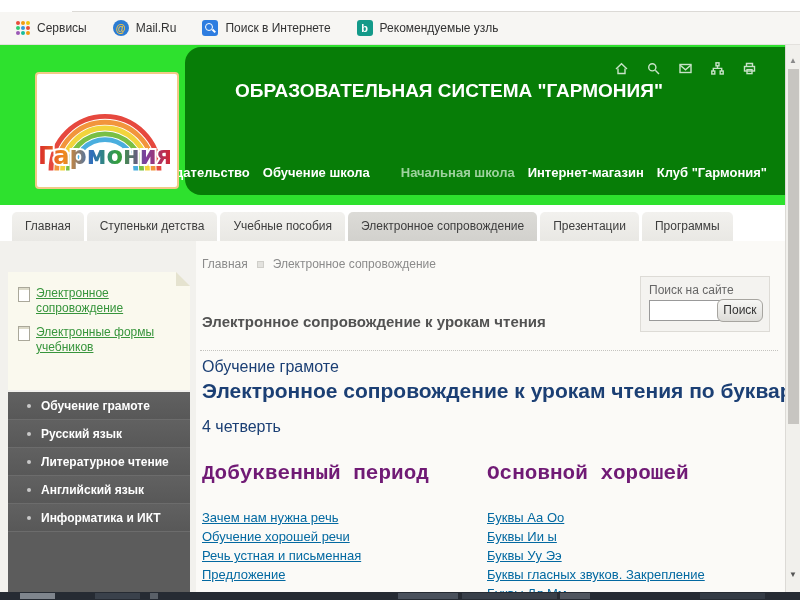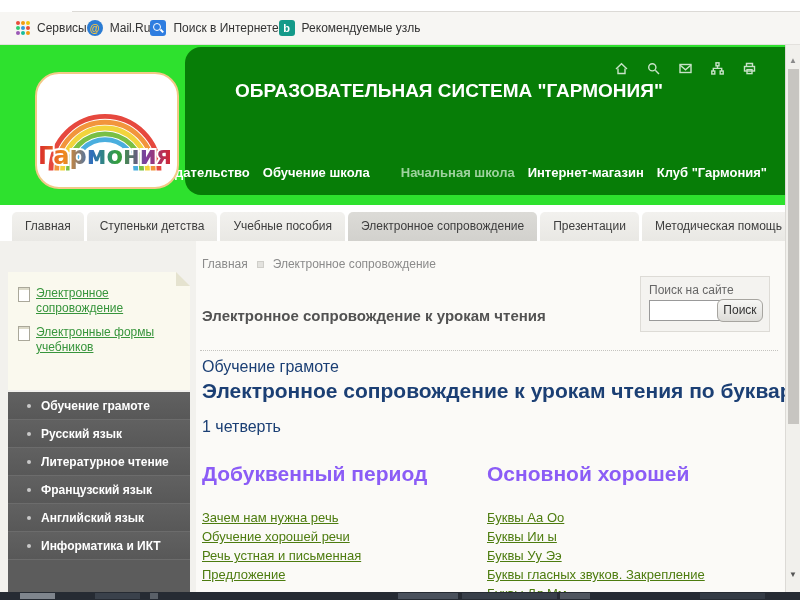--- a/index.html
+++ b/index.html
@@ -6,21 +6,21 @@
   .screen {
     position:relative; width:800px; height:600px; background:#fff; overflow:hidden;
     font-family:"Liberation Sans","DejaVu Sans",sans-serif;
     -webkit-font-smoothing:antialiased;
   }
   
   .tabstrip { position:absolute; top:0; left:0; width:800px; height:12px; background:#fff; }
   .tabstrip-line { position:absolute; top:11px; left:72px; right:0; height:1px; background:#dcdad6; }
   .favbar {
     position:absolute; top:12px; left:0; width:800px; height:33px; background:#f7f6f3;
-    border-bottom:1px solid #e3e1dd; display:flex; align-items:center; 
+    border-bottom:1px solid #e3e1dd; display:flex; align-items:center; gap:26px;
     padding-left:16px; box-sizing:border-box;
   }
   .fav-item { display:flex; align-items:center; gap:7px; font-size:12px; color:#333; cursor:pointer; white-space:nowrap; }
   .fav-item .label { display:inline-block; }
   .fav-item.clip .label { max-width:118px; overflow:hidden; }
   .grid-icon { width:14px; height:14px; display:grid; grid-template-columns:repeat(3,1fr); gap:1px; }
   .grid-icon i { border-radius:50%; }
   .grid-icon i:nth-child(1){background:#e74c3c}.grid-icon i:nth-child(2){background:#f39c12}
   .grid-icon i:nth-child(3){background:#f1c40f}.grid-icon i:nth-child(4){background:#2ecc71}
   .grid-icon i:nth-child(5){background:#3498db}.grid-icon i:nth-child(6){background:#e74c3c}
@@ -29,21 +29,21 @@
   .mailru-icon { width:16px; height:16px; border-radius:50%; background:#2b7cd3; display:flex; align-items:center; justify-content:center; }
   .mailru-icon::before { content:"@"; color:#ffc83d; font-size:10px; font-weight:bold; }
   .searchblue-icon { position:relative; width:16px; height:16px; border-radius:3px; background:#2e7de0; }
   .searchblue-icon::before { content:""; position:absolute; left:3px; top:3px; width:6px; height:6px; border:1.5px solid #fff; border-radius:50%; }
   .searchblue-icon::after { content:""; position:absolute; left:10px; top:10px; width:4px; height:1.5px; background:#fff; transform:rotate(45deg); }
   .bing-icon { width:16px; height:16px; border-radius:3px; background:#149a89; text-align:center; }
   .bing-icon::before { content:"b"; color:#fff; font-weight:bold; font-size:11px; line-height:16px; }
   
   .header { position:absolute; top:45px; left:0; width:785px; height:160px; background:#2ee12e; }
   .header-panel { position:absolute; top:2px; left:185px; right:0; bottom:10px; background:#077d07; border-radius:16px 0 0 16px; }
-  .logo-box { position:absolute; top:27px; left:35px; width:140px; height:113px; background:#fff; border:2px solid #f2c987; border-radius:24px; z-index:2; cursor:pointer; overflow:hidden; }
+  .logo-box { position:absolute; top:27px; left:35px; width:140px; height:113px; background:#fff; border:2px solid #f2c987; border-radius:4px; z-index:2; cursor:pointer; overflow:hidden; }
   .header-title { position:absolute; left:50px; top:33px; color:#fff; font-size:19px; font-weight:bold; white-space:nowrap; }
   .header-subtitle { position:absolute; left:50px; top:61px; color:#fff; font-size:14px; font-weight:bold; }
   .header-icons { position:absolute; top:14px; right:28px; display:flex; gap:17px; }
   .hicon { width:15px; height:15px; cursor:pointer; opacity:.92; }
   .header-menu { position:absolute; right:18px; bottom:15px; display:flex; gap:13px; font-size:13px; font-weight:bold; color:#fff; white-space:nowrap; }
   .hmenu-item { cursor:pointer; }
   .hmenu-item.current { color:#9ed29e; cursor:default;margin-left:18px; }
   
   .tabbar { position:absolute; top:205px; left:0; width:785px; height:36px; background:#fff; }
   .tabs { position:absolute; left:12px; bottom:0; display:flex; gap:3px; }
@@ -66,29 +66,29 @@
   
   .main { position:absolute; left:200px; top:0; width:580px; height:100%; }
   .breadcrumb { position:absolute; top:16px; left:2px; font-size:12px; color:#8b8b8b; display:flex; gap:9px; align-items:center; }
   .crumb-link { cursor:pointer; }
   .crumb-sep { width:5px; height:5px; background:#e3e2de; border:1px solid #cfcec9; }
   .searchbox { position:absolute; top:35px; right:10px; width:130px; height:56px; background:#f4f3f0; border:1px solid #dddbd6; box-sizing:border-box; }
   .search-label { position:absolute; left:8px; top:6px; font-size:12px; color:#666; }
   .search-input { position:absolute; left:8px; top:23px; width:82px; height:21px; border:1px solid #999; background:#fff; box-sizing:border-box; font-size:12px; padding:0 4px; }
   .search-btn { position:absolute; right:6px; top:22px; width:46px; height:23px; background:linear-gradient(#f7f7f5,#dddcd8);
     border:1px solid #a7a5a0; border-radius:6px; font-size:12px; color:#333; text-align:center; line-height:21px; cursor:pointer; box-sizing:border-box; }
-  .page-heading { position:absolute; top:66px; left:2px; font-size:15px; font-weight:bold; color:#525252; }
+  .page-heading { position:absolute; top:72px; left:2px; font-size:15px; font-weight:bold; color:#525252; }
   .dotted { position:absolute; top:109px; left:0; width:578px; border-top:1px dotted #c4c3bf; }
   .section-label { position:absolute; top:117px; left:2px; font-size:16px; color:#1b3f74; }
   .content-title { position:absolute; top:138px; left:2px; font-size:21px; font-weight:bold; color:#1b3f74; white-space:nowrap; }
   .quarter { position:absolute; top:177px; left:2px; font-size:16px; color:#1b3f74; }
   .col { position:absolute; top:220px; width:282px; }
   .col.left { left:2px; } .col.right { left:287px; }
-  .col-heading { font-size:21px; font-weight:bold; color:#8b5cf6; line-height:26px; margin:0 0 24px 0; }
-  .col-links a { display:block; font-size:13px; color:#4d7c0f; text-decoration:underline; margin-bottom:5px; line-height:14px; cursor:pointer; white-space:nowrap; }
+  .col-heading { font-size:21px; font-weight:bold; color:#701a75; line-height:26px; margin:0 0 24px 0;font-family:Liberation Mono, monospace; }
+  .col-links a { display:block; font-size:13px; color:#0369a1; text-decoration:underline; margin-bottom:5px; line-height:14px; cursor:pointer; white-space:nowrap; }
   
   .scrollbar { position:absolute; top:45px; right:0; width:15px; height:548px; background:#f1f0ec; border-left:1px solid #dcdad6; box-sizing:border-box; }
   .sb-up { position:absolute; top:4px; left:0; width:100%; text-align:center; cursor:pointer; }
   .sb-up::before { content:"▲"; font-size:8px; color:#8a8a8a; }
   .sb-thumb { position:absolute; top:24px; left:2px; width:11px; height:355px; background:#c7c5c1; cursor:pointer; }
   .sb-down { position:absolute; bottom:12px; left:0; width:100%; text-align:center; cursor:pointer; }
   .sb-down::before { content:"▼"; font-size:8px; color:#555; }
   
   .taskbar { position:absolute; left:0; bottom:0; width:800px; height:8px; background:#262b33; }
   .taskbar i { position:absolute; top:1px; height:6px; display:block; }
@@ -189,21 +189,20 @@
     </div>
   </div>
 
   <div class="tabbar">
     <div class="tabs">
       <span class="tab">Главная</span>
       <span class="tab">Ступеньки детства</span>
       <span class="tab">Учебные пособия</span>
       <span class="tab active">Электронное сопровождение</span>
       <span class="tab">Презентации</span>
-      <span class="tab">Методическая помощь</span>
       <span class="tab">Программы</span>
     </div>
   </div>
 
   <div class="page">
     <div class="side-strip"></div>
 
     <div class="side-box">
       <div class="fold"></div>
       <div class="side-link-row">
@@ -213,21 +212,20 @@
       <div class="side-link-row">
         <span class="doc-icon"></span>
         <span class="side-link">Электронные формы учебников</span>
       </div>
     </div>
 
     <div class="side-menu">
       <div class="side-menu-item">Обучение грамоте</div>
       <div class="side-menu-item">Русский язык</div>
       <div class="side-menu-item">Литературное чтение</div>
-      <div class="side-menu-item">Французский язык</div>
       <div class="side-menu-item">Английский язык</div>
       <div class="side-menu-item">Информатика и ИКТ</div>
     </div>
 
     <div class="main">
       <div class="breadcrumb">
         <span class="crumb-link">Главная</span>
         <span class="crumb-sep"></span>
         <span>Электронное сопровождение</span>
       </div>
@@ -235,21 +233,21 @@
       <div class="searchbox">
         <div class="search-label">Поиск на сайте</div>
         <input class="search-input" value="" style="">
         <div class="search-btn">Поиск</div>
       </div>
 
       <div class="page-heading">Электронное сопровождение к урокам чтения</div>
       <div class="dotted"></div>
       <div class="section-label">Обучение грамоте</div>
       <div class="content-title">Электронное сопровождение к урокам чтения по букварю</div>
-      <div class="quarter">1 четверть</div>
+      <div class="quarter">4 четверть</div>
 
       <div class="col left">
         <div class="col-heading">Добуквенный период</div>
         <div class="col-links">
           <a>Зачем нам нужна речь</a>
           <a>Обучение хорошей речи</a>
           <a>Речь устная и письменная</a>
           <a>Предложение</a>
         </div>
       </div>

